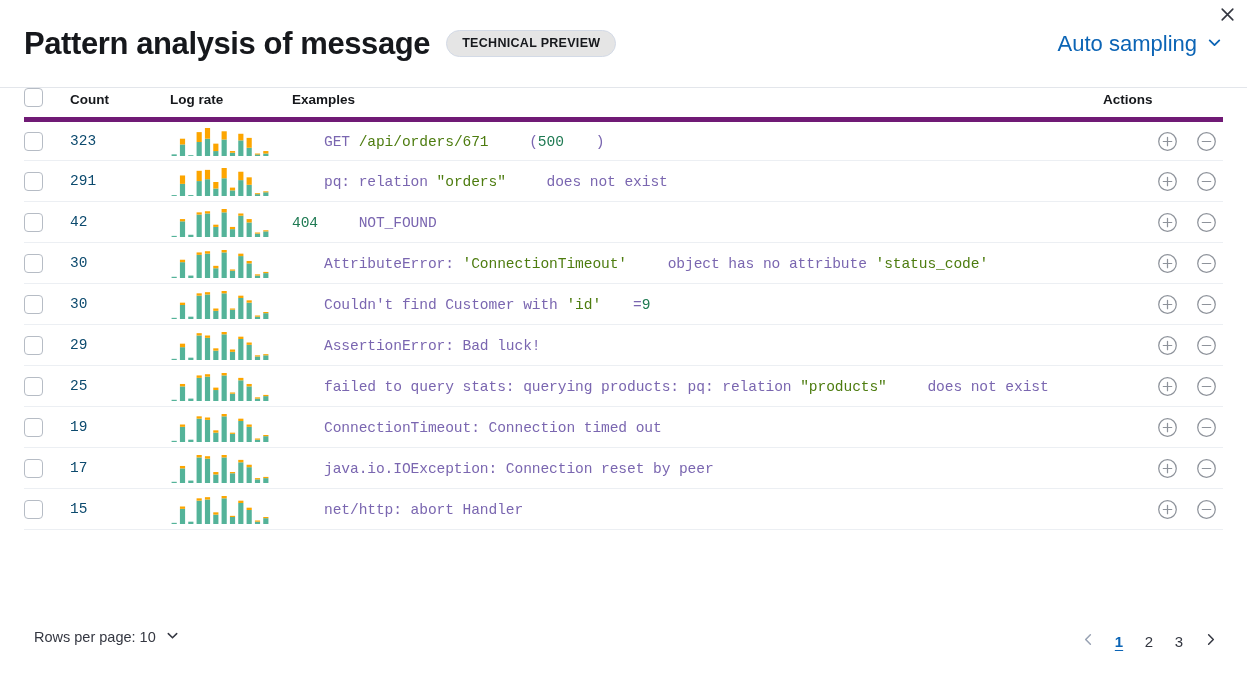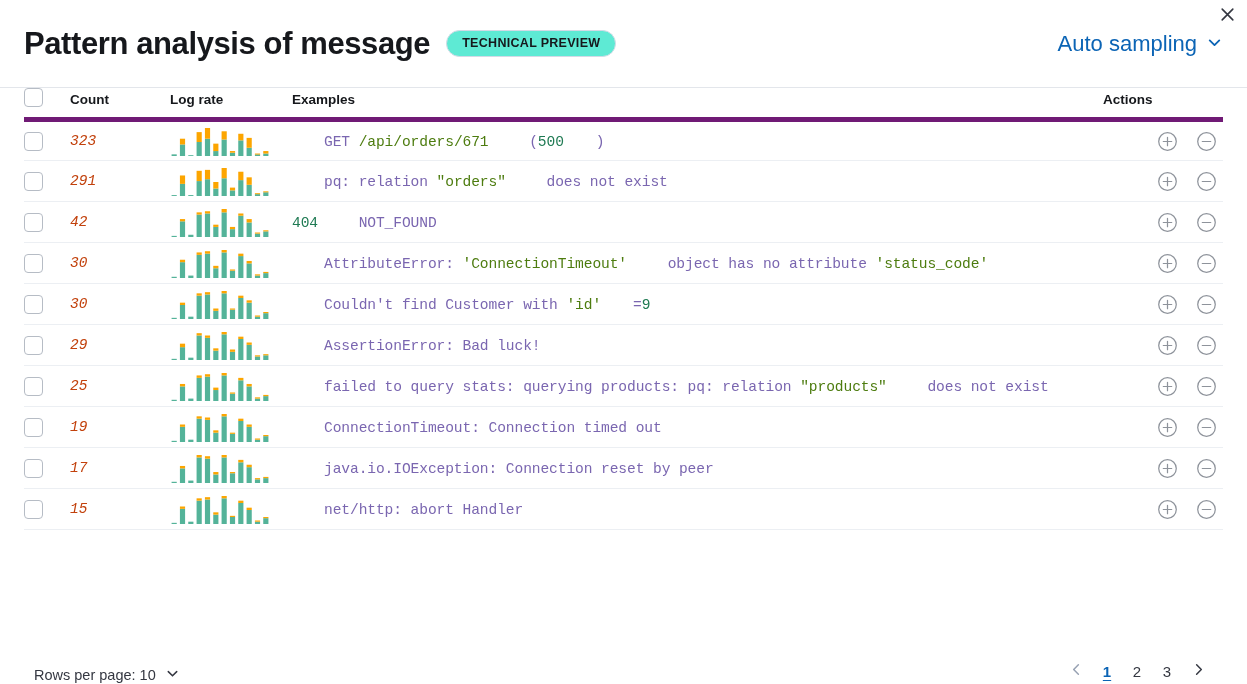--- a/index.html
+++ b/index.html
@@ -35,21 +35,21 @@
     white-space: nowrap;
   }
   .badge-preview {
     border: 1px solid #d3dae6;
     border-radius: 16px;
     padding: 6px 15px 7px;
     font-size: 12.5px;
     font-weight: 700;
     letter-spacing: 0.3px;
     color: #16181c;
-    background: #5eead4;
+    background: #e5e5e5;
     white-space: nowrap;
     line-height: 1;
   }
   .header-right {
     margin-left: auto;
     display: flex;
     align-items: center;
     gap: 9px;
     color: #0b64b5;
     font-size: 22px;
@@ -105,22 +105,21 @@
     width: 19px; height: 19px;
     border: 1px solid #b6bcc5;
     border-radius: 4px;
     background: #fff;
     display: block;
     cursor: pointer;
   }
   .count-cell {
     font-family: "Liberation Mono", monospace;
     font-size: 14.5px;
-    color: #c2410c;
-    font-style: italic;
+    color: #0c4a6e;
   }
 
   
   .spark {
     display: block;
     width: 100px;
     height: 30px;
   }
 
   
@@ -141,26 +140,26 @@
     justify-content: flex-end;
     align-items: center;
     gap: 18px;
     padding-right: 6px;
   }
   .act-ico { cursor: pointer; display: block; }
 
   
   .footer {
     position: absolute;
-    left: 0; right: 12px;
+    left: 0; right: 0;
     bottom: 0;
     height: 56px;
     padding: 0 24px;
     display: flex;
-    align-items: flex-end;
+    align-items: flex-start;
   }
   .rows-per-page {
     display: flex;
     align-items: center;
     gap: 9px;
     font-size: 14.5px;
     color: #343741;
     cursor: pointer;
     padding-left: 10px;
   }

